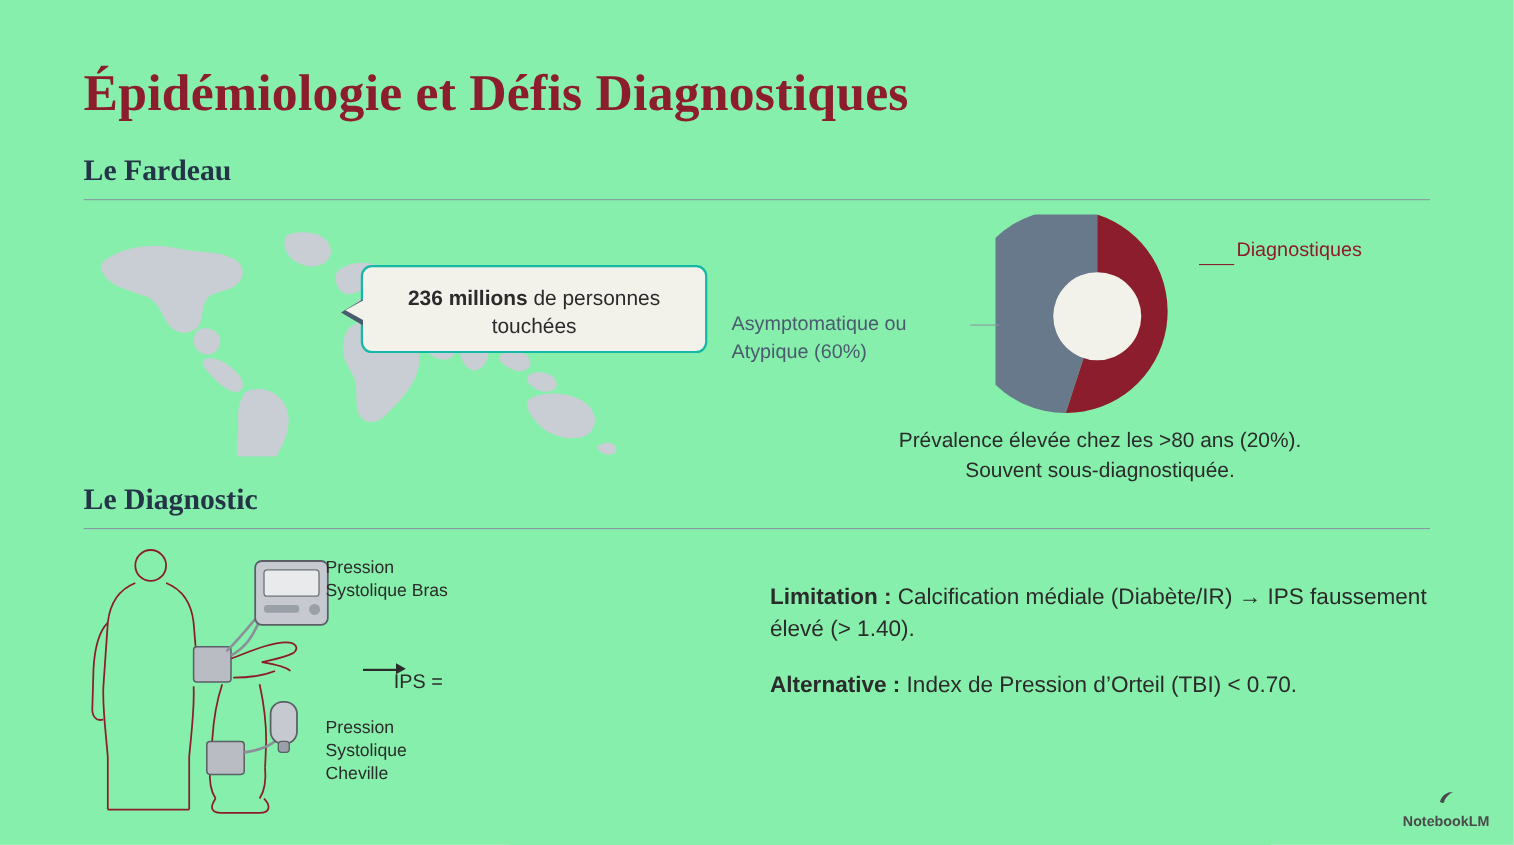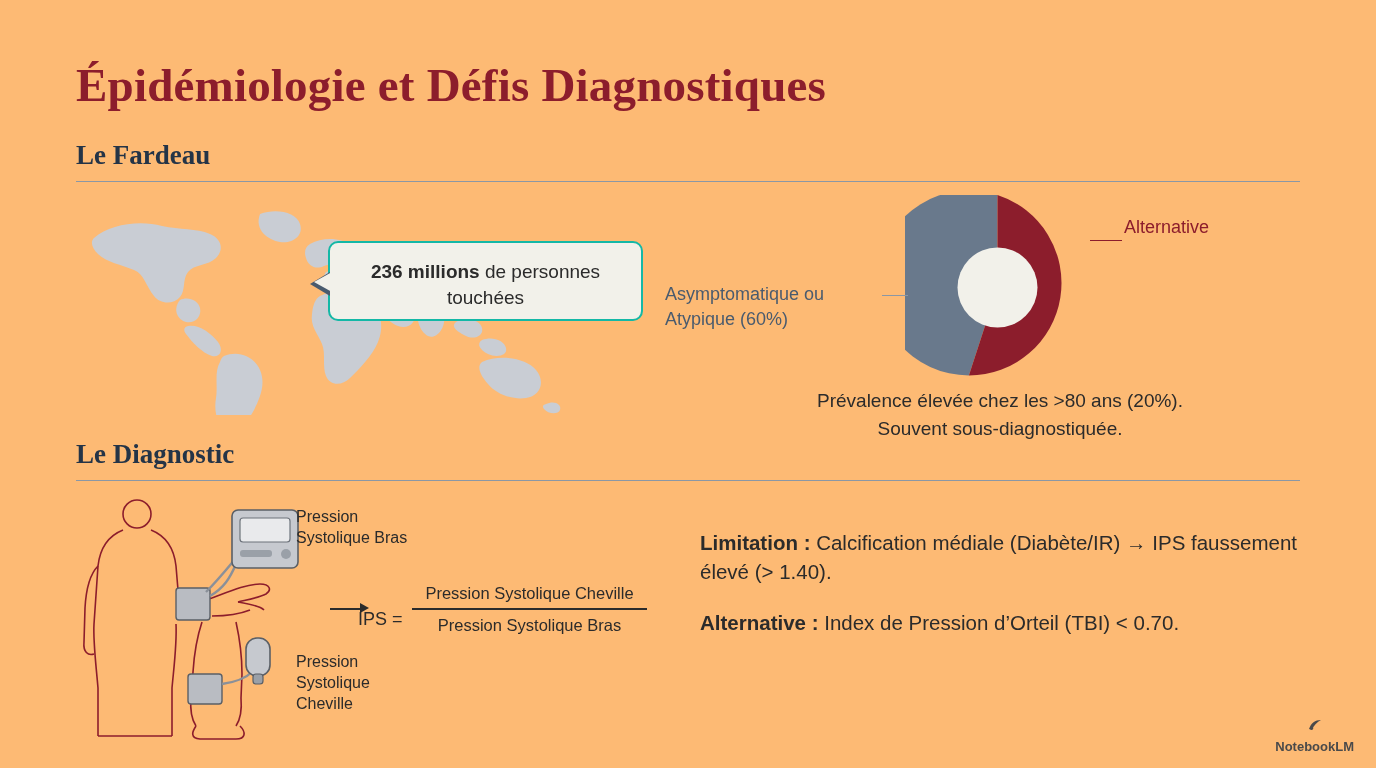--- a/index.html
+++ b/index.html
@@ -11,21 +11,21 @@
     width: 1376px;
     height: 768px;
     position: relative;
     overflow: hidden;
     font-family: "Liberation Sans", sans-serif;
     color: #2b2b2b;
   }
   .slide {
     position: absolute;
     inset: 0;
-    background: #fdba74;
+    background: #86efac;
   }
 
   
   .main-title {
     position: absolute;
     left: 76px;
     top: 58px;
     font-family: "Liberation Serif", serif;
     font-weight: bold;
     font-size: 47px;
@@ -312,21 +312,21 @@
     </svg>
   </div>
   <div class="leader" id="leader-left"></div>
   <div class="leader" id="leader-right"></div>
 
   <div class="donut-label" id="label-left">
     <div>Asymptomatique ou</div>
     <div>Atypique (60%)</div>
   </div>
   <div class="donut-label" id="label-right">
-    <div>Alternative</div>
+    <div>Diagnostiques</div>
   </div>
 
   <div class="donut-caption">
     <div>Prévalence élevée chez les &gt;80 ans (20%).</div>
     <div>Souvent sous-diagnostiquée.</div>
   </div>
 
   <div class="section-title" id="sec2-title">Le Diagnostic</div>
   <div class="rule" id="rule2"></div>
 
@@ -395,25 +395,20 @@
     <div>Systolique</div>
     <div>Cheville</div>
   </div>
 
   <div class="formula">
     <div class="arrow">
       <div class="arrow-line"></div>
       <div class="arrow-head"></div>
     </div>
     <div class="ips-label">IPS =</div>
-    <div class="frac">
-      <div class="frac-num">Pression Systolique Cheville</div>
-      <div class="frac-bar"></div>
-      <div class="frac-den">Pression Systolique Bras</div>
-    </div>
   </div>
 
   <div class="bullets">
     <div class="bullet">
       <b>Limitation :</b><span> Calcification médiale (Diabète/IR) → IPS faussement élevé (&gt; 1.40).</span>
     </div>
     <div class="bullet">
       <b>Alternative :</b><span> Index de Pression d’Orteil (TBI) &lt; 0.70.</span>
     </div>
   </div>

